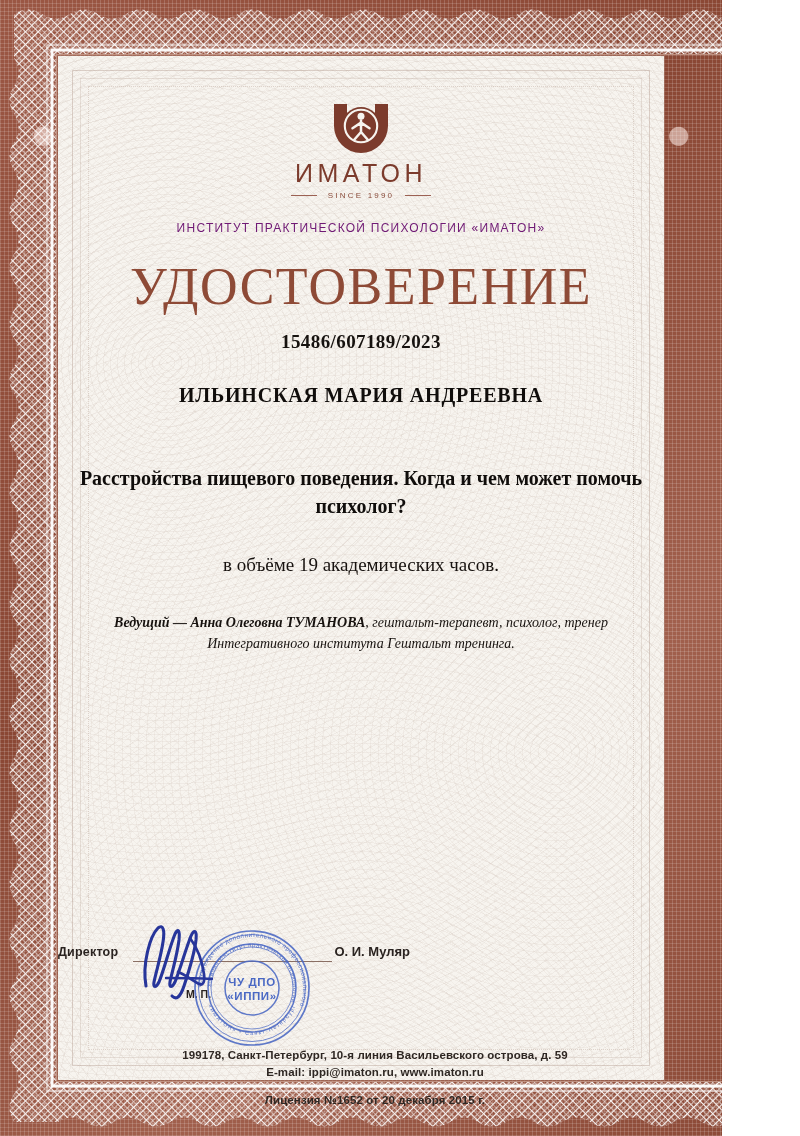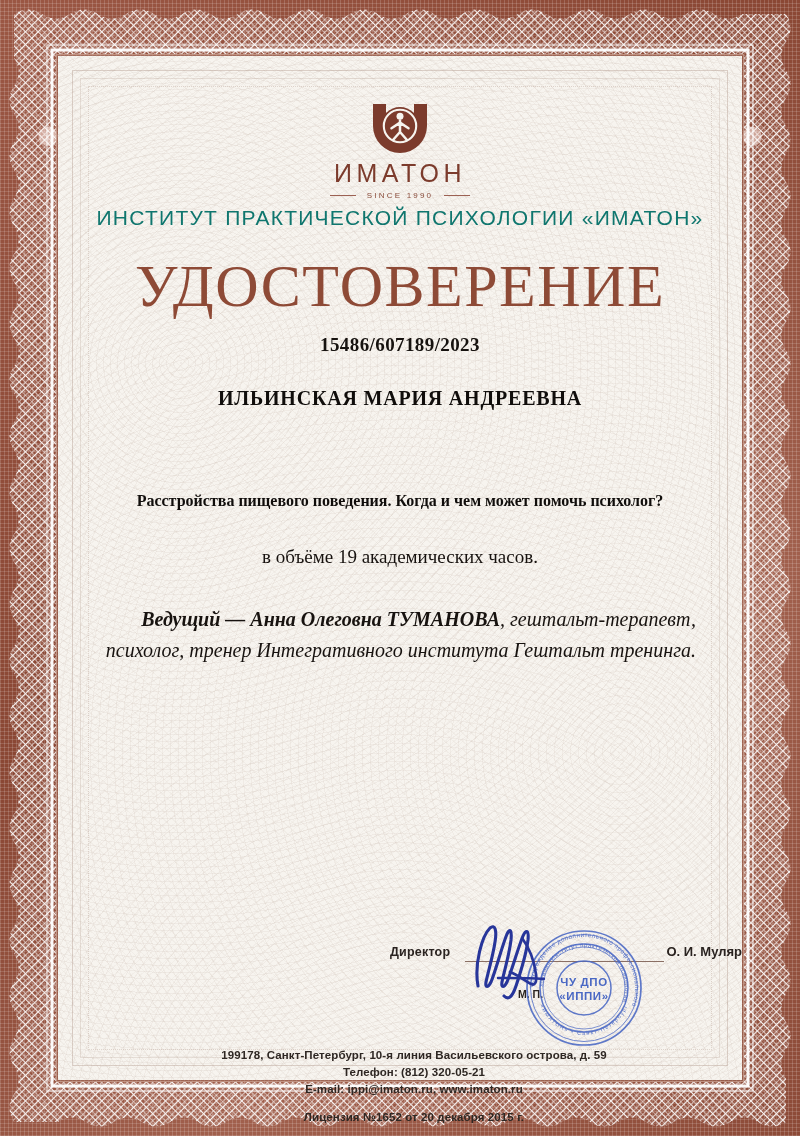--- a/index.html
+++ b/index.html
@@ -5,21 +5,21 @@
 <style>
   html,body{margin:0;padding:0;}
   body{
     width:800px;height:1136px;overflow:hidden;
     background:#ffffff;
     font-family:"Liberation Serif", serif;
   }
 
   
   .cert{
-    position:relative;width:800px;height:1136px;
+    position:relative;width:722px;height:1136px;
     background:#8f4d3c;
     overflow:hidden;
   }
   
   .cert-base{
     position:absolute;inset:0;
     background:
       repeating-linear-gradient(90deg, rgba(255,255,255,.16) 0 1px, rgba(120,50,35,0) 1px 4px),
       repeating-linear-gradient(0deg, rgba(255,255,255,.14) 0 1px, rgba(120,50,35,0) 1px 4px),
       radial-gradient(circle at 6% 12%, rgba(255,235,228,.55) 0 9px, rgba(255,235,228,0) 10px),
@@ -80,31 +80,31 @@
     color:#7c3b2c;font-weight:400;
   }
   .logo-since{
     margin-top:3px;display:flex;align-items:center;gap:11px;
     font-family:"Liberation Sans", sans-serif;
     font-size:8px;letter-spacing:2.2px;color:#8a4c3b;
   }
   .logo-since .rule{display:block;width:26px;height:1px;background:#9c6153;}
 
   .institute{
-    margin-top:6px;
-    font-family:"Liberation Sans", sans-serif;
-    font-size:21px;letter-spacing:1.25px;
-    color:#0f766e;font-weight:400;
+    margin-top:21px;
+    font-family:"Liberation Sans", sans-serif;
+    font-size:12px;letter-spacing:1.25px;
+    color:#701a75;font-weight:400;
     white-space:nowrap;
   }
 
   .doc-title{
     margin-top:26px;
     font-family:"Liberation Serif", serif;
-    font-size:60px;line-height:1;
+    font-size:52px;line-height:1;
     letter-spacing:1.5px;
     color:#8e4a36;font-weight:400;
   }
 
   .doc-number{
     margin-top:18px;
     font-family:"Liberation Serif", serif;
     font-size:19px;font-weight:700;color:#16120f;
     letter-spacing:.4px;
   }
@@ -118,43 +118,43 @@
     margin-top:31px;
     font-size:20px;font-weight:700;letter-spacing:.8px;color:#100d0b;
   }
 
   .period{
     margin-top:36px;
     font-size:19px;color:#17120f;line-height:1.42;
   }
 
   .program{
-    margin-top:44px;
-    font-size:16px;font-weight:700;color:#100d0b;
+    margin-top:21px;
+    font-size:20px;font-weight:700;color:#100d0b;
     line-height:1.42;
     max-width:592px;
   }
 
   .volume{
     margin-top:33px;
     font-size:19px;color:#17120f;
   }
 
   .trainer{
     margin-top:36px;
     width:592px;
-    font-size:20px;font-style:italic;color:#17120f;
-    line-height:1.55;text-align:right;
+    font-size:14px;font-style:italic;color:#17120f;
+    line-height:1.55;text-align:center;
   }
   .trainer b{font-weight:700;font-style:italic;}
 
   
   .sign-row{
     position:absolute;left:0;right:0;top:884px;
-    display:flex;justify-content:flex-end;align-items:flex-start;
+    display:flex;justify-content:flex-start;align-items:flex-start;
   }
   .sign-inner{position:relative;width:352px;height:30px;}
   .sign-label{
     position:absolute;left:0;top:5px;
     font-family:"Liberation Sans", sans-serif;
     font-size:12.5px;font-weight:700;color:#2a2320;
     letter-spacing:.2px;
   }
   .sign-rule{
     position:absolute;left:75px;right:78px;top:21px;
@@ -344,18 +344,17 @@
                      C64 17 67 18 66 28 C64 44 58 62 54 74 C50 86 46 88 42 84" stroke-width="3.1"></path>
             <path d="M60 26 C66 34 72 48 74 62 C75 70 73 74 69 72 C62 68 54 62 48 60" stroke-width="2.7"></path>
             <path d="M36 66 C48 66 66 66 82 67" stroke-width="2.4"></path>
           </g>
         </svg>
       </div>
     </div>
 
     <div class="footer">
       <div>199178, Санкт-Петербург, 10-я линия Васильевского острова, д. 59</div>
-      <div>Телефон: (812) 320-05-21</div>
       <div>E-mail: ippi@imaton.ru, www.imaton.ru</div>
       <div class="license">Лицензия №1652 от 20 декабря 2015 г.</div>
     </div>
   </div>
 </div>
 
 </body></html>

